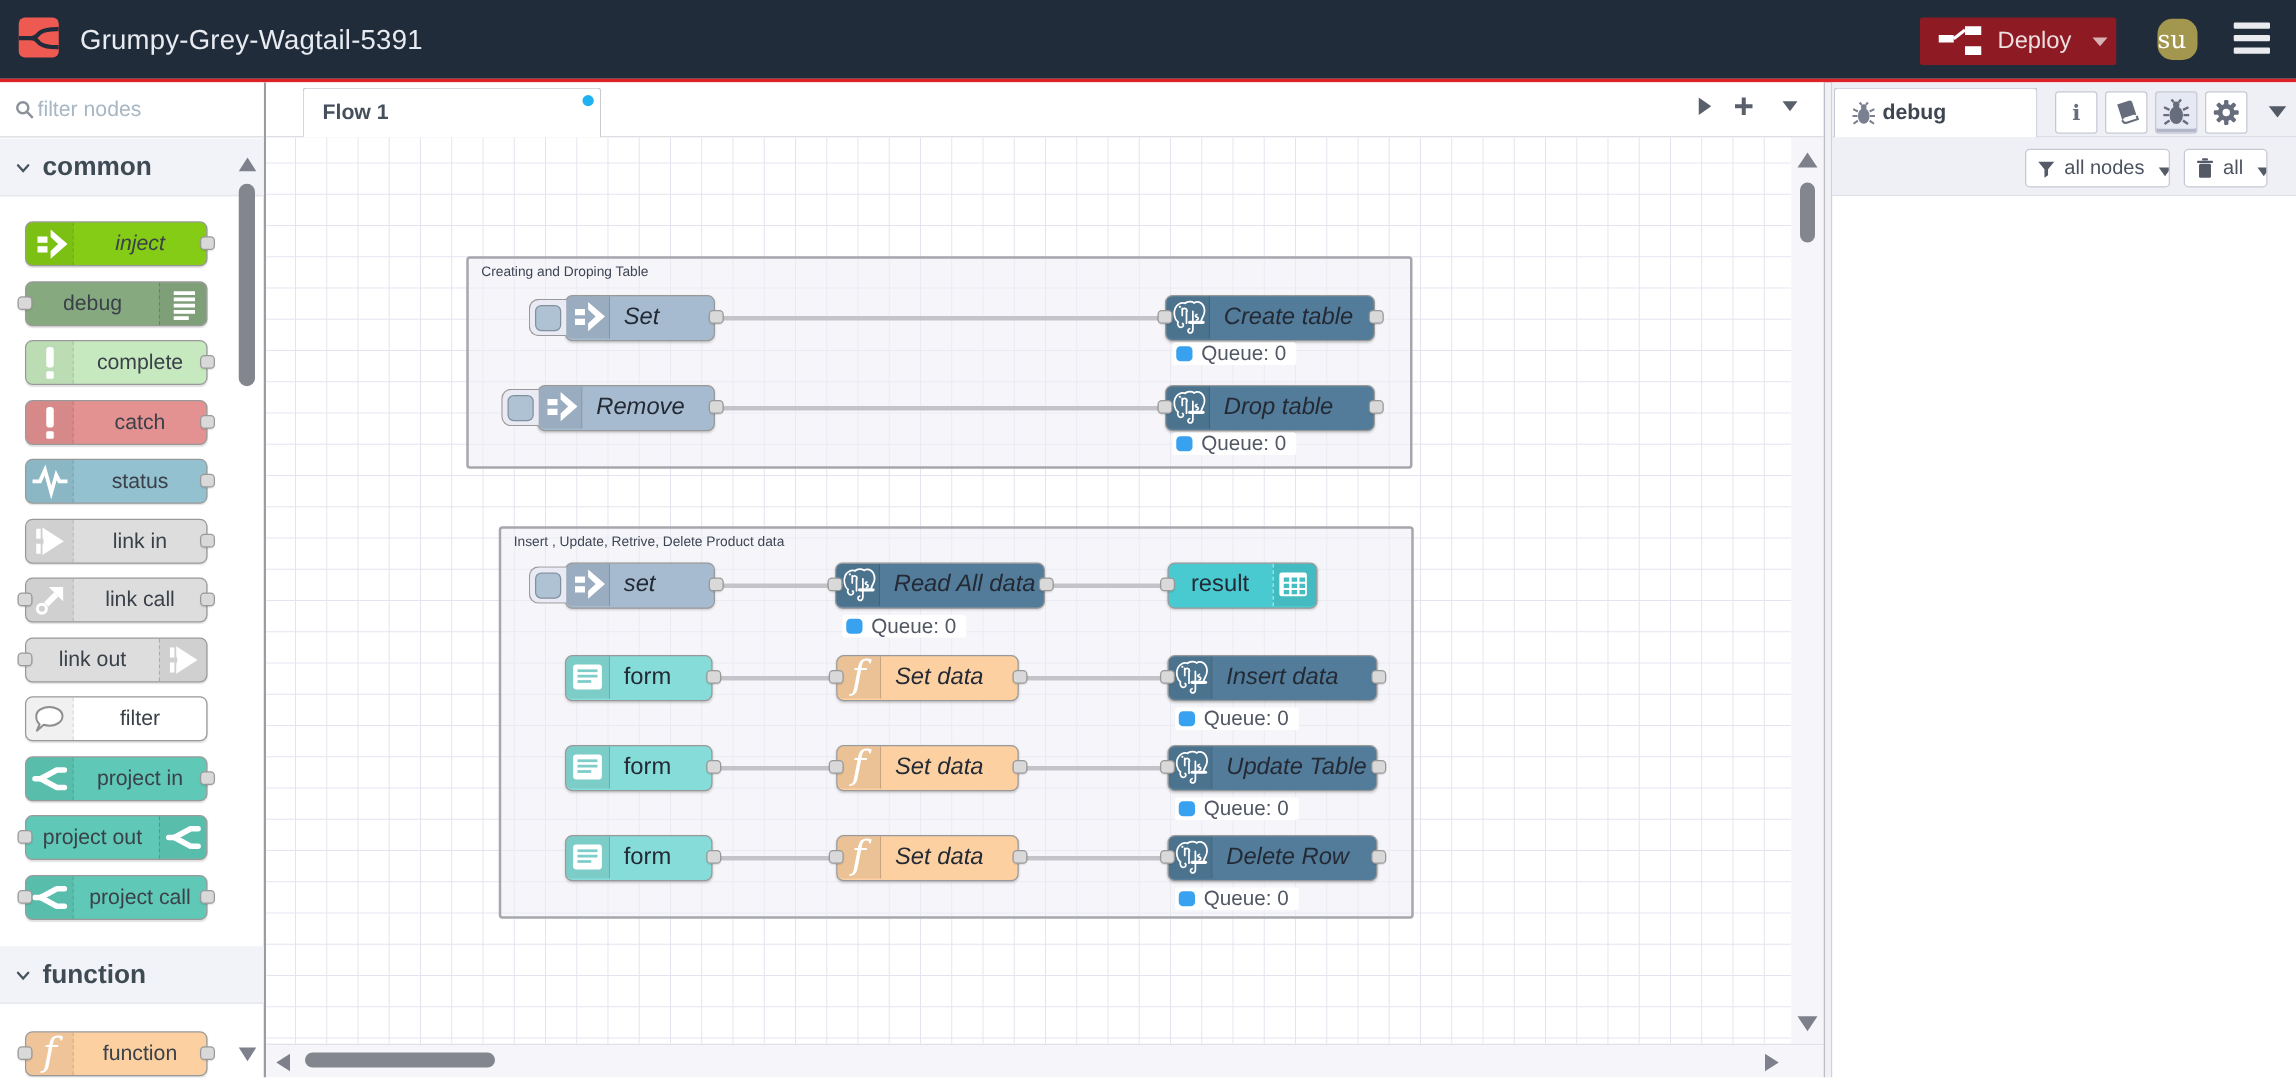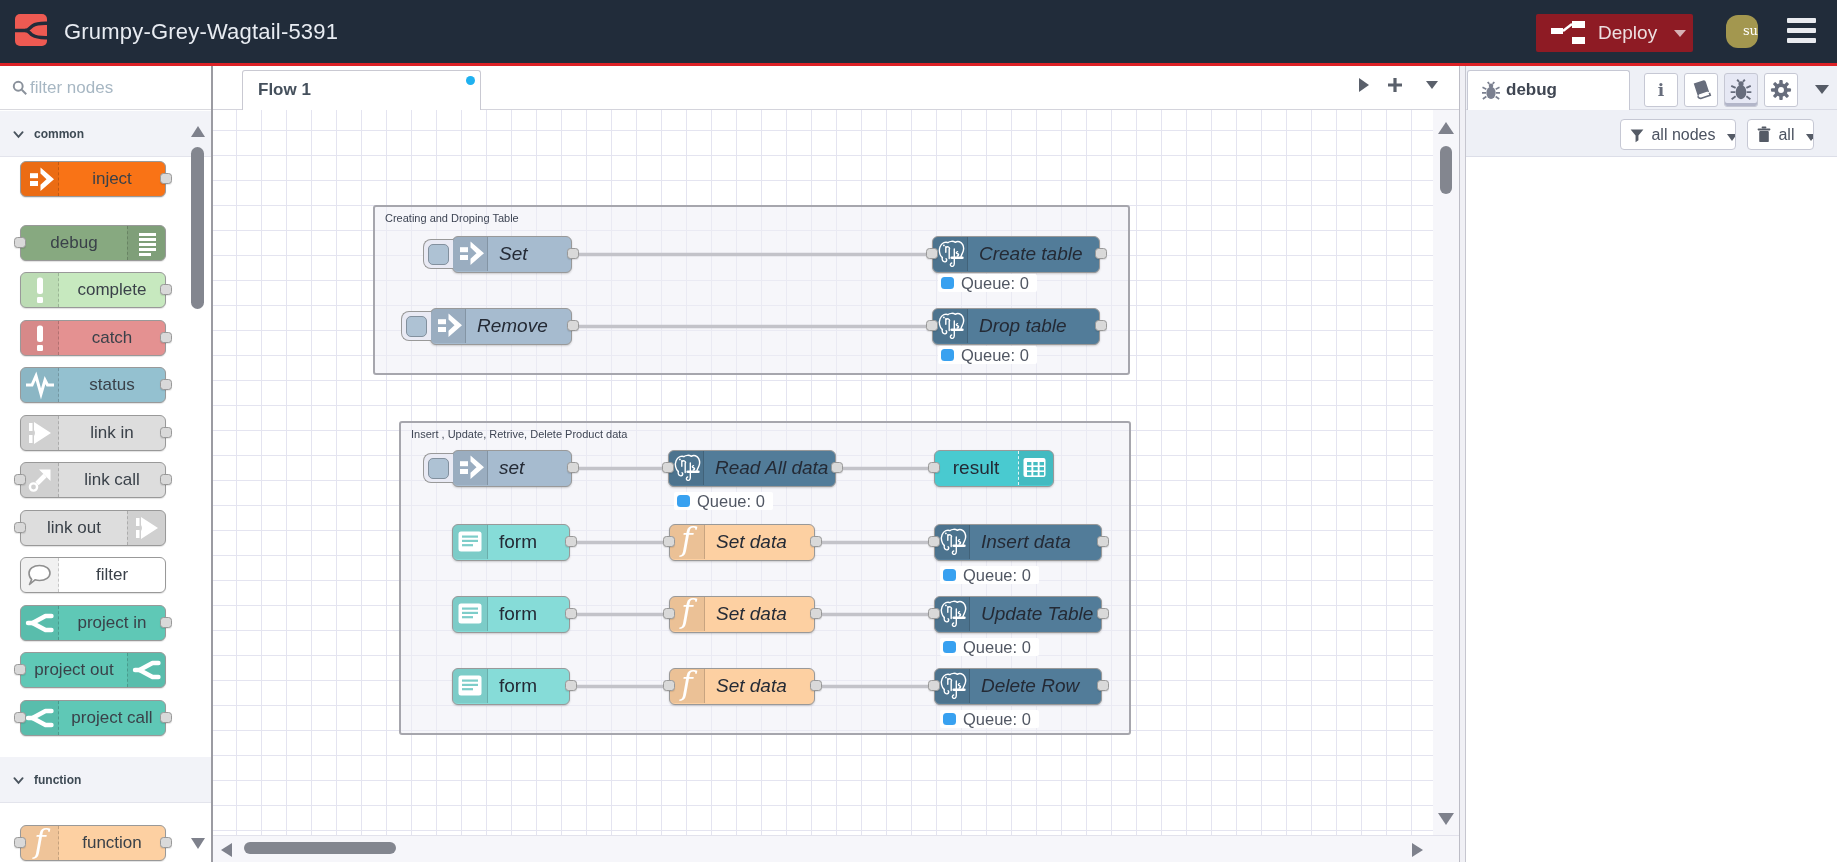--- a/index.html
+++ b/index.html
@@ -8,31 +8,31 @@
   #app { position:relative; width:1837px; height:862px; overflow:hidden; }
 
   
   #header { position:absolute; left:0; top:0; width:1837px; height:63px; background:#212c3a; }
   #redline { position:absolute; left:0; top:63px; width:1837px; height:3px; background:#dd2126; }
   #logo { position:absolute; left:15px; top:14px; width:32px; height:32px; border-radius:5px; background:#ee5a52; overflow:hidden; }
   #app-title { position:absolute; left:64px; top:0; height:63px; line-height:63px; color:#e8ecf2; font-size:22px; font-weight:400; letter-spacing:0.2px; }
   #deploy-btn { position:absolute; left:1536px; top:14px; width:157px; height:38px; background:#8e1b24; border-radius:2px; cursor:pointer; }
   #deploy-label { position:absolute; left:62px; top:0; height:38px; line-height:37px; color:#eddfe0; font-size:19px; }
   #deploy-caret { position:absolute; left:138px; top:16px; width:0; height:0; border-left:6px solid transparent; border-right:6px solid transparent; border-top:7px solid rgba(255,255,255,0.66); }
-  #avatar { position:absolute; left:1726px; top:15px; width:32px; height:33px; border-radius:12px; background:#a3974f; color:#fff; font-family:"DejaVu Serif", serif; font-size:13px; text-align:right; line-height:32px; }
+  #avatar { position:absolute; left:1726px; top:15px; width:32px; height:33px; border-radius:12px; background:#a3974f; color:#fff; font-family:"DejaVu Serif", serif; font-size:20px; text-align:left; line-height:32px; }
   #hamburger { position:absolute; left:1787px; top:18px; width:29px; height:27px; }
   #hamburger .bar { position:absolute; left:0; width:29px; height:5px; background:#e9ebef; border-radius:1px; }
 
   
   #palette { position:absolute; left:0; top:66px; width:213px; height:796px; background:#fff; border-right:2px solid #9b9ba2; }
   #palette-search { position:absolute; left:0; top:0; width:211px; height:44px; background:#fff; border-bottom:1px solid #d9d9de; }
   #palette-search-input { position:absolute; left:30px; top:9px; width:170px; height:26px; border:none; outline:none; font-size:17px; color:#6d28d9; background:transparent; }
   #palette-search-input::placeholder { color:#a7b7c3; opacity:1; }
   .pal-cat { position:absolute; left:0; width:211px; height:46px; background:#f2f3f8; border-bottom:1px solid #e3e4ec; }
-  .pal-cat .cat-label { position:absolute; left:34px; top:0; height:46px; line-height:46px; font-size:12px; font-weight:bold; color:#3e4a54; }
+  .pal-cat .cat-label { position:absolute; left:34px; top:0; height:46px; line-height:46px; font-size:21px; font-weight:bold; color:#3e4a54; }
   .pal-cat svg { position:absolute; left:12px; top:18px; }
   .pal-node { position:absolute; width:146px; height:36px; border:1px solid #999; border-radius:6px; box-shadow:0 1px 1px rgba(0,0,0,0.12); cursor:move; }
   .pal-node .icon-region { position:absolute; top:0; width:38px; height:34px; background:rgba(0,0,0,0.055); }
   .pal-node .icon-region.ir-left { left:0; border-right:1px dashed rgba(0,0,0,0.18); border-radius:5px 0 0 5px; }
   .pal-node .icon-region.ir-right { right:0; border-left:1px dashed rgba(0,0,0,0.18); border-radius:0 5px 5px 0; }
   .pal-node .icon-region svg { position:absolute; left:3px; top:1px; }
   .pal-node .pal-label { position:absolute; top:0; height:34px; line-height:34px; font-size:17px; color:#3a4149; text-align:center; }
   .port { position:absolute; width:12px; height:11px; background:#d9d9d9; border:1.5px solid #999; border-radius:3.5px; box-shadow:0 1px 1px rgba(0,0,0,0.1); }
   
   #pal-sb-up { position:absolute; left:191px; top:60px; width:0; height:0; border-left:7px solid transparent; border-right:7px solid transparent; border-bottom:11px solid #7e818c; }
@@ -132,21 +132,21 @@
       </svg>
       <input id="palette-search-input" type="text" placeholder="filter nodes" style="">
     </div>
     <div id="palette-content">
         <div class="pal-cat" style="top: 45px;">
           <svg width="13" height="11" viewBox="0 0 14 12">
             <path d="M2.5 3.5 L7 8.5 L11.5 3.5" fill="none" stroke="#4a545e" stroke-width="2" stroke-linecap="round"></path>
           </svg>
           <span class="cat-label">common</span>
         </div>
-        <div class="pal-node" style="left: 20px; top: 95px; background: #f97316;">
+        <div class="pal-node" style="left: 20px; top: 111px; background: #84cc16; font-style: italic;">
           <div class="icon-region ir-left">
             <svg width="32" height="32" viewBox="0 0 32 32">
               <g fill="#fff">
                 <rect x="6" y="10.2" width="8" height="5"></rect>
                 <rect x="6" y="18" width="8" height="5"></rect>
                 <path d="M16.5 4.5 L30 16.2 L16.5 28 L16.5 21.8 L22.5 16.2 L16.5 10.6 Z"></path>
               </g>
             </svg>
           </div>
           <span class="pal-label" style="left:38px;width:106px">inject</span>

